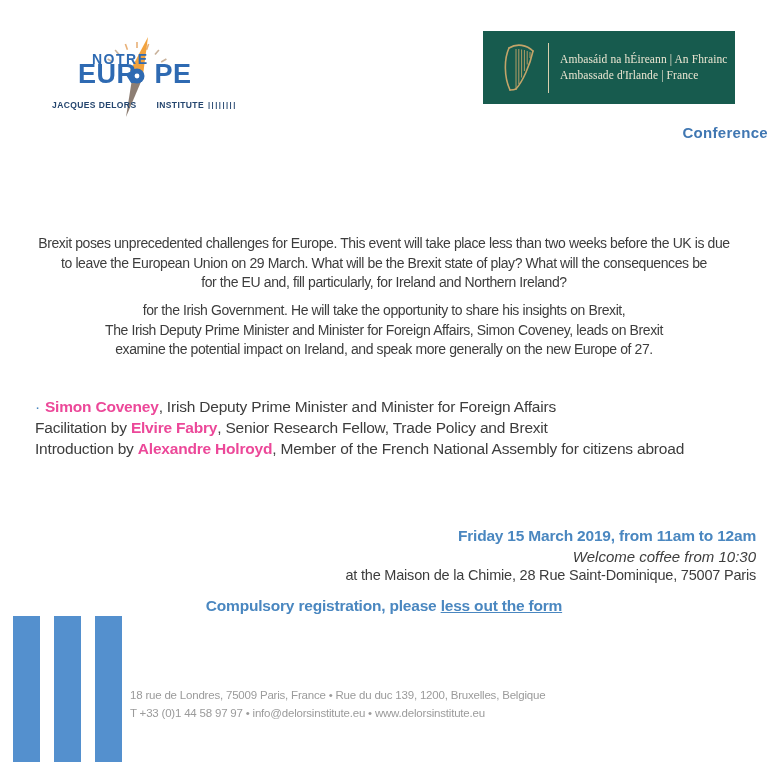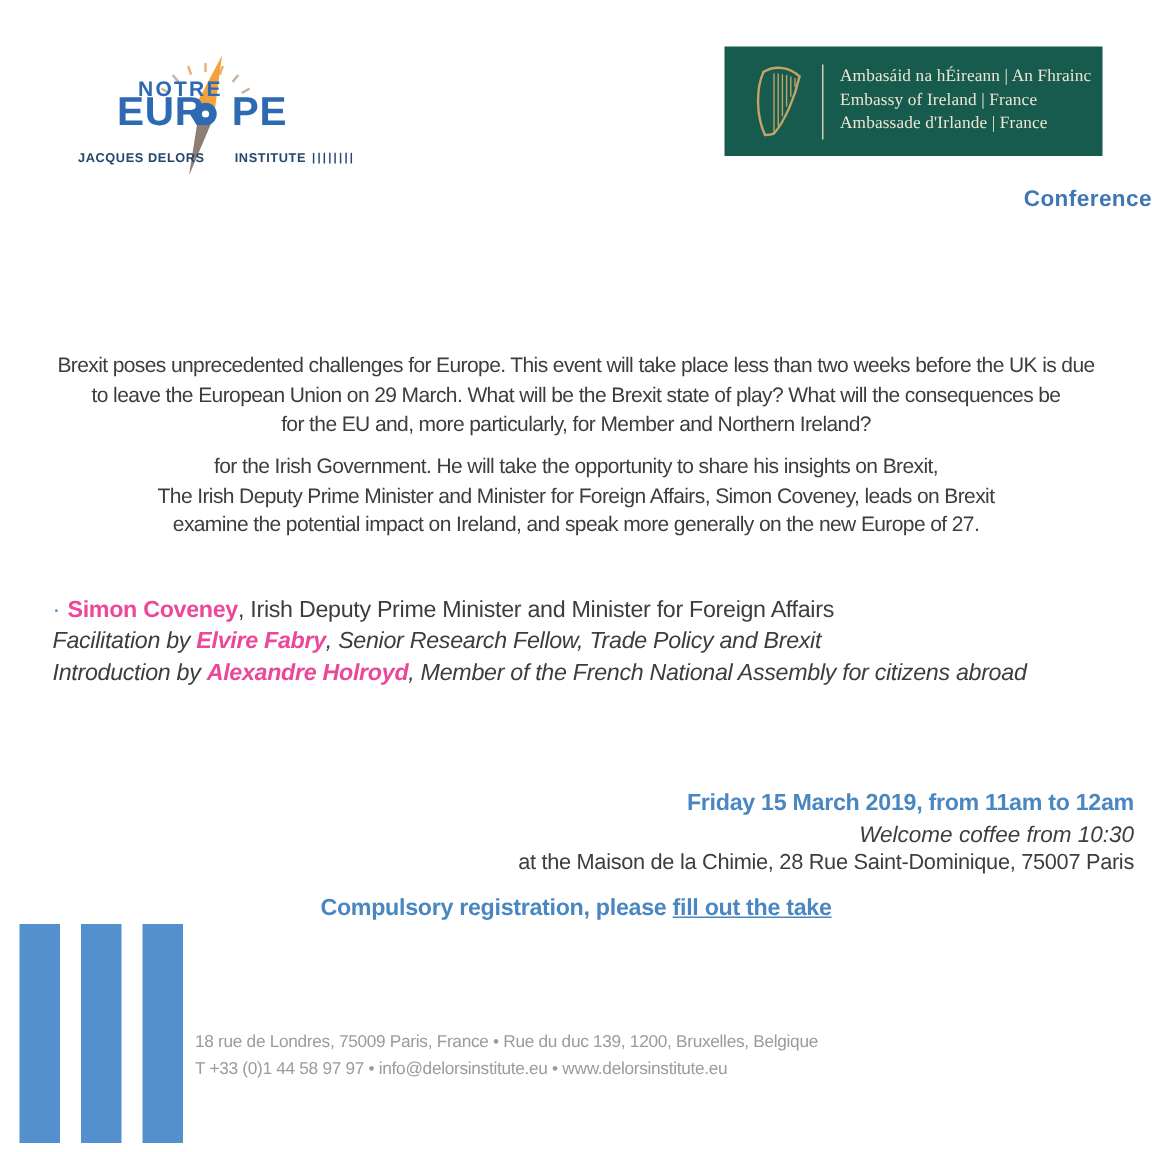--- a/index.html
+++ b/index.html
@@ -37,21 +37,21 @@
   
   .intro1{position:absolute;left:0;right:0;top:234px;}
   .intro2{position:absolute;left:0;right:0;top:301px;}
   .intro-line{text-align:center;font-size:14px;letter-spacing:-0.4px;line-height:19.5px;
               color:#3d3d3d;white-space:nowrap;}
 
   
   .speakers{position:absolute;left:35px;top:396px;font-size:15.5px;letter-spacing:-0.2px;
             line-height:21px;color:#3d3d3d;}
   .sp-name{color:#ec4899;font-weight:bold;}
-  .sp-it{font-style:italic;}
+  .sp-it{}
   .bullet{color:#4a87bf;margin-right:5px;}
 
   
   .schedule{position:absolute;left:0;right:12px;top:527px;text-align:right;color:#3d3d3d;}
   .sch-date{font-size:15.5px;font-weight:bold;color:#4a87c0;letter-spacing:-0.2px;}
   .sch-coffee{font-style:italic;font-size:15px;margin-top:3px;}
   .sch-venue{font-size:14.5px;letter-spacing:-0.2px;margin-top:2px;}
 
   
   .reg{position:absolute;left:0;right:0;top:597px;text-align:center;
@@ -112,31 +112,30 @@
         <line x1="24.2" y1="8" x2="24.2" y2="21.5"></line>
         <line x1="21.4" y1="7" x2="21.4" y2="28"></line>
         <line x1="18.6" y1="6.5" x2="18.6" y2="34.5"></line>
         <line x1="15.8" y1="6" x2="15.8" y2="41"></line>
         <line x1="13" y1="6" x2="13" y2="45.5"></line>
       </g>
     </svg>
     <div class="embassy-div"></div>
     <div class="embassy-text">
       <div>Ambasáid na hÉireann | An Fhrainc</div>
-      <div>Embassy of Ireland | France</div>
       <div>Ambassade d'Irlande | France</div>
     </div>
   </div>
 
   <div class="kicker">Conference</div>
 
   <div class="intro1">
     <div class="intro-line">Brexit poses unprecedented challenges for Europe. This event will take place less than two weeks before the UK is due</div>
     <div class="intro-line">to leave the European Union on 29 March. What will be the Brexit state of play? What will the consequences be</div>
-    <div class="intro-line">for the EU and, more particularly, for Member and Northern Ireland?</div>
+    <div class="intro-line">for the EU and, fill particularly, for Ireland and Northern Ireland?</div>
   </div>
   <div class="intro2">
     <div class="intro-line">for the Irish Government. He will take the opportunity to share his insights on Brexit,</div>
     <div class="intro-line">The Irish Deputy Prime Minister and Minister for Foreign Affairs, Simon Coveney, leads on Brexit</div>
     <div class="intro-line">examine the potential impact on Ireland, and speak more generally on the new Europe of 27.</div>
   </div>
 
   <div class="speakers">
     <div>
       <span class="bullet">·</span><span class="sp-name">Simon Coveney</span><span>, Irish Deputy Prime Minister and Minister for Foreign Affairs</span>
@@ -149,21 +148,21 @@
     </div>
   </div>
 
   <div class="schedule">
     <div class="sch-date">Friday 15 March 2019, from 11am to 12am</div>
     <div class="sch-coffee">Welcome coffee from 10:30</div>
     <div class="sch-venue">at the Maison de la Chimie, 28 Rue Saint-Dominique, 75007 Paris</div>
   </div>
 
   <div class="reg">
-    <span>Compulsory registration, please </span><a class="reg-link">fill out the take</a>
+    <span>Compulsory registration, please </span><a class="reg-link">less out the form</a>
   </div>
 
   <div class="bar bar1"></div>
   <div class="bar bar2"></div>
   <div class="bar bar3"></div>
   <div class="footer-text">
     <div>18 rue de Londres, 75009 Paris, France • Rue du duc 139, 1200, Bruxelles, Belgique</div>
     <div>T +33 (0)1 44 58 97 97 • info@delorsinstitute.eu • www.delorsinstitute.eu</div>
   </div>
 

